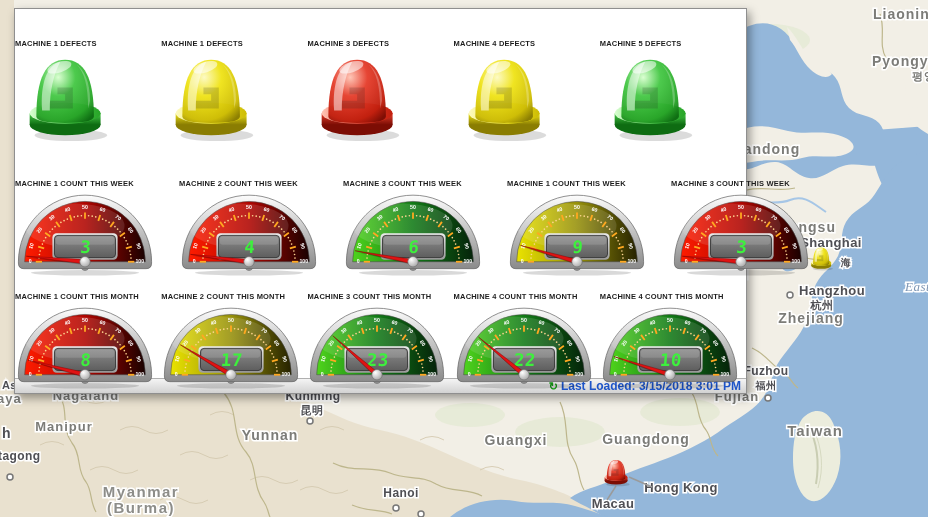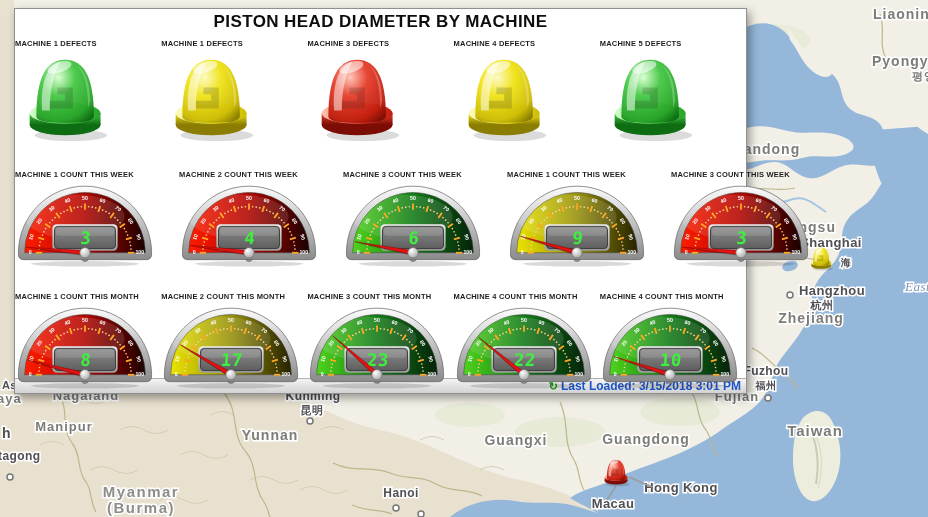--- a/index.html
+++ b/index.html
@@ -4,21 +4,21 @@
 <style>
   html,body{margin:0;padding:0;}
   body{width:928px;height:517px;overflow:hidden;position:relative;
        font-family:"Liberation Sans",sans-serif;background:#f2efe6;}
   #map{position:absolute;left:0;top:0;z-index:0;}
   .panel{position:absolute;left:14px;top:8px;width:731px;height:384px;background:#fff;
          border:1px solid #8f8f8f;box-shadow:3px 4px 9px rgba(0,0,0,.38);z-index:10;}
   .title{position:absolute;top:3px;left:0;right:0;text-align:center;font-size:17px;
          font-weight:bold;color:#0d0d0d;letter-spacing:.4px;}
   .row{position:absolute;left:0;right:0;display:flex;z-index:2;}
-  .row-defects{top:30px;} .row-week{top:161px;gap:24px;} .row-month{top:283px;}
+  .row-defects{top:30px;} .row-week{top:170px;gap:24px;} .row-month{top:283px;}
   .cell{width:20%;display:flex;flex-direction:column;}
   .cell-label{font-size:7.5px;font-weight:bold;color:#1d1d1d;letter-spacing:.2px;
               margin-bottom:3px;white-space:nowrap;}
   .led-holder svg,.gauge-holder svg{display:block;}
   .statusbar{position:absolute;left:0;right:0;bottom:0;height:14px;
              background:linear-gradient(#f4f4f4,#d2d2d2);border-top:1px solid #b0b0b0;
              display:flex;align-items:center;justify-content:flex-end;padding-right:5px;z-index:1;}
   .refresh{color:#169a16;font-size:11px;font-weight:bold;margin-right:3px;line-height:1;cursor:pointer;}
   .loaded{font-size:12px;font-weight:bold;color:#1d54c8;white-space:nowrap;}
 </style>
@@ -190,21 +190,20 @@
   <path d="M22,68 C22,28 32,9 52,9 C72,9 82,28 82,68 C82,73 72,75 52,75 C32,75 22,73 22,68 Z" fill="url(#ldm16)" opacity=".96"></path>
   <path d="M44,38 L60,38 L60,60 L36,60 L36,52 L52,52 L52,45 L44,45 Z" fill="#222" opacity=".18"></path>
   <path d="M28,62 C26,34 33,15 47,11 C40,24 36,42 36,62 Z" fill="#fff" opacity=".5"></path>
   <ellipse cx="46" cy="17" rx="13" ry="5.5" fill="#fff" opacity=".55" transform="rotate(-18 46 17)"></ellipse>
   <path d="M76,60 C76,36 72,22 64,14 C72,20 78,32 78,52 Z" fill="#fff" opacity=".25"></path>
       </g>
     </g>
 </svg>
 
 <div class="panel">
-  <div class="title">PISTON HEAD DIAMETER BY MACHINE</div>
 
   <div class="row row-defects">
     <div class="cell">
       <div class="cell-label">MACHINE 1 DEFECTS</div>
       <div class="led-holder">
           <svg width="106" height="92" viewBox="0 0 110 96">
   <defs>
     <linearGradient id="lba0" x1="0" y1="0" x2="0" y2="1">
       <stop offset="0" stop-color="#46c846"></stop>
                 <stop offset="1" stop-color="#0e6c12"></stop>

